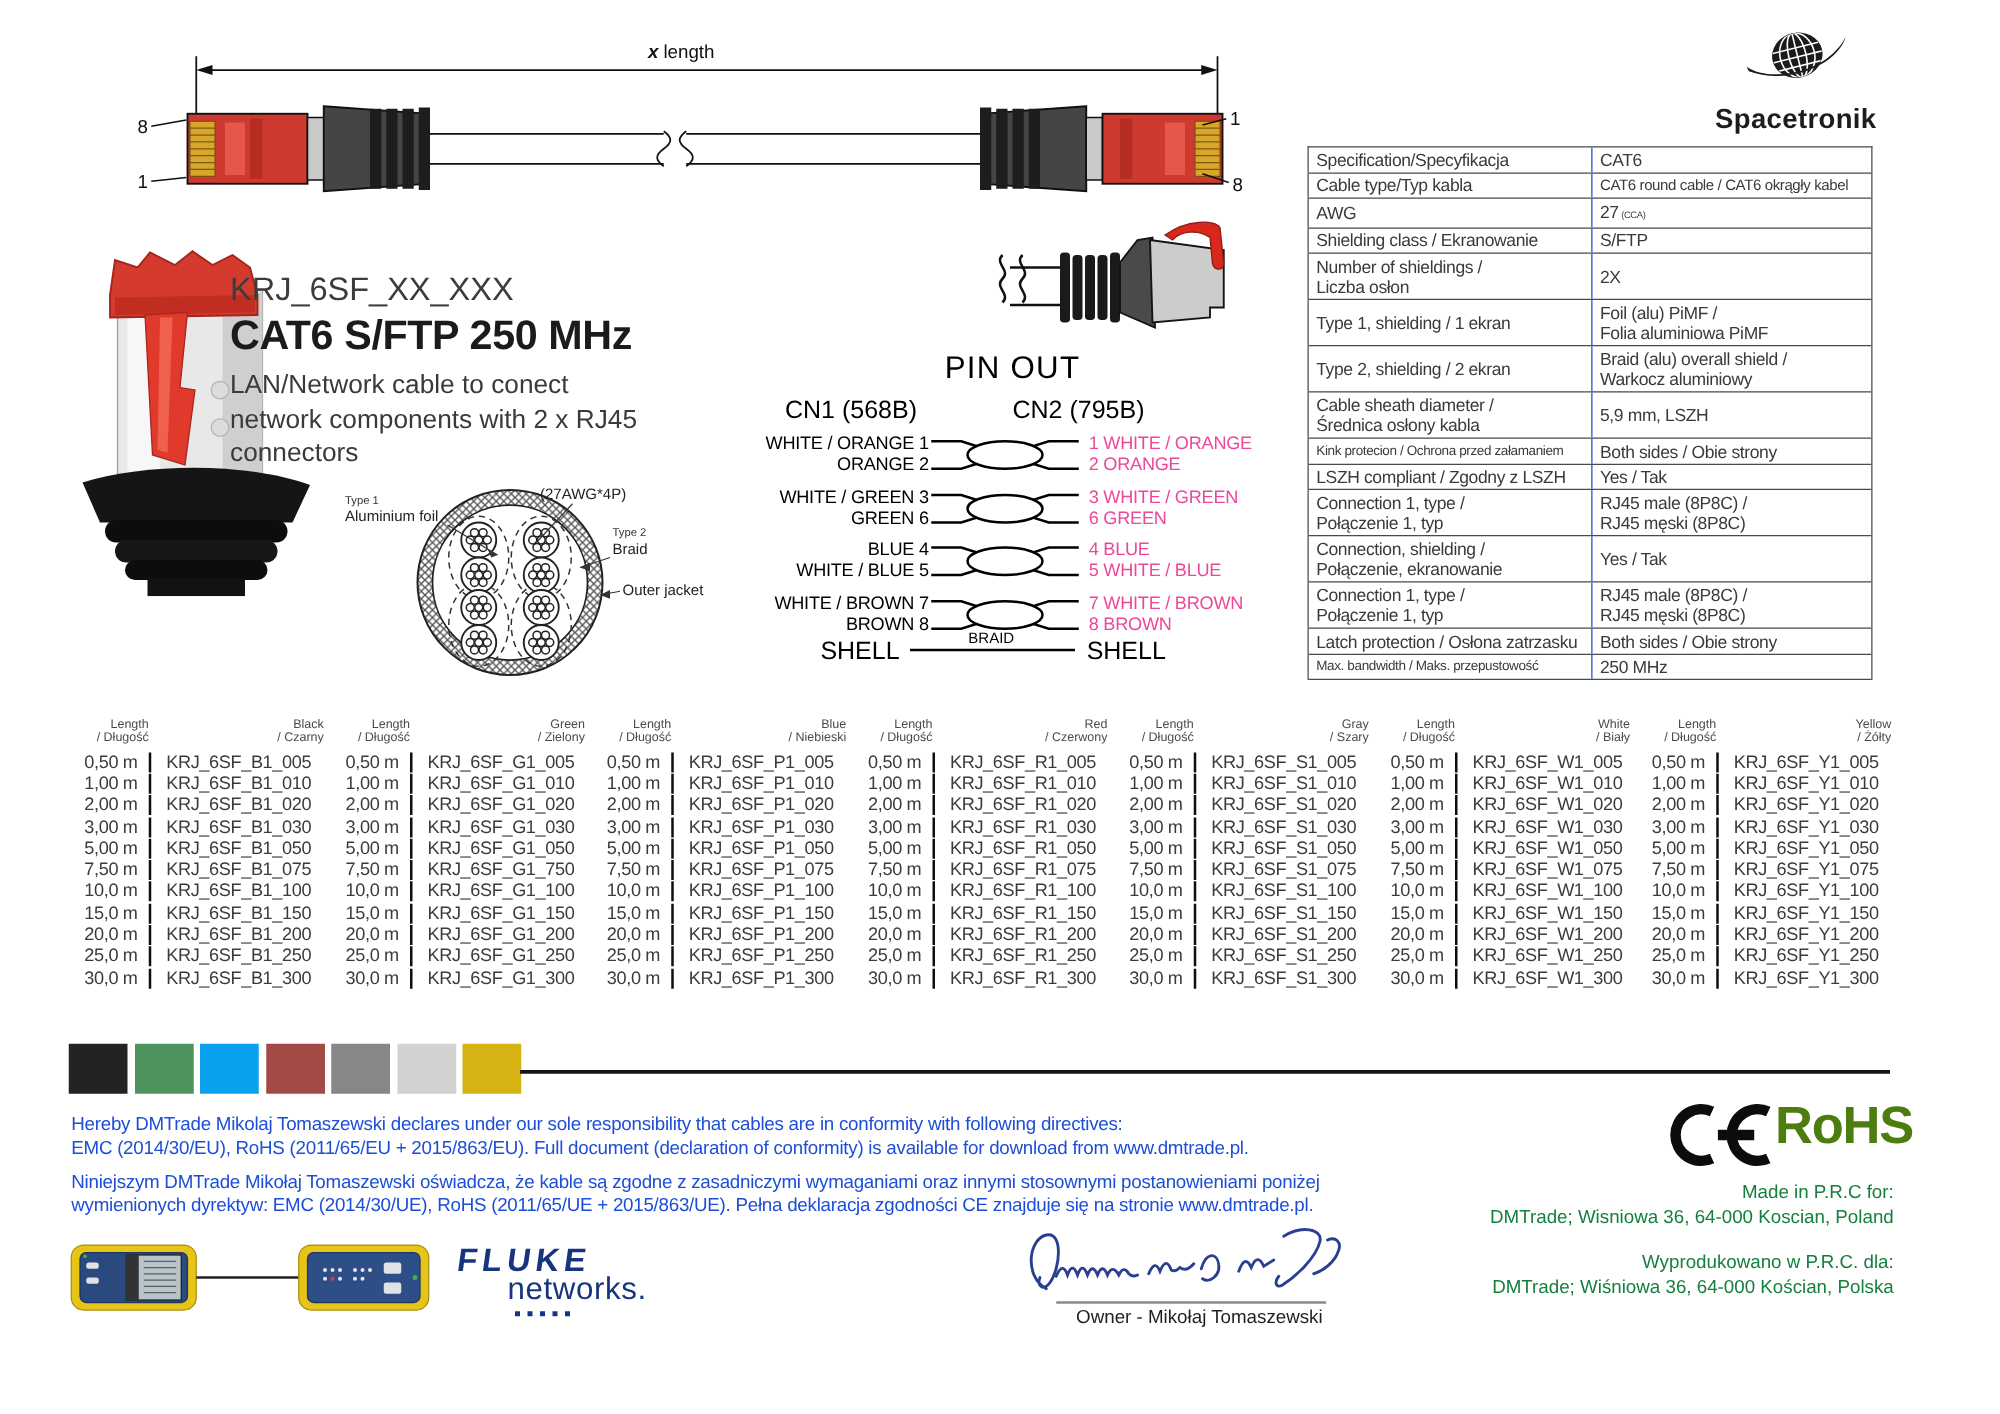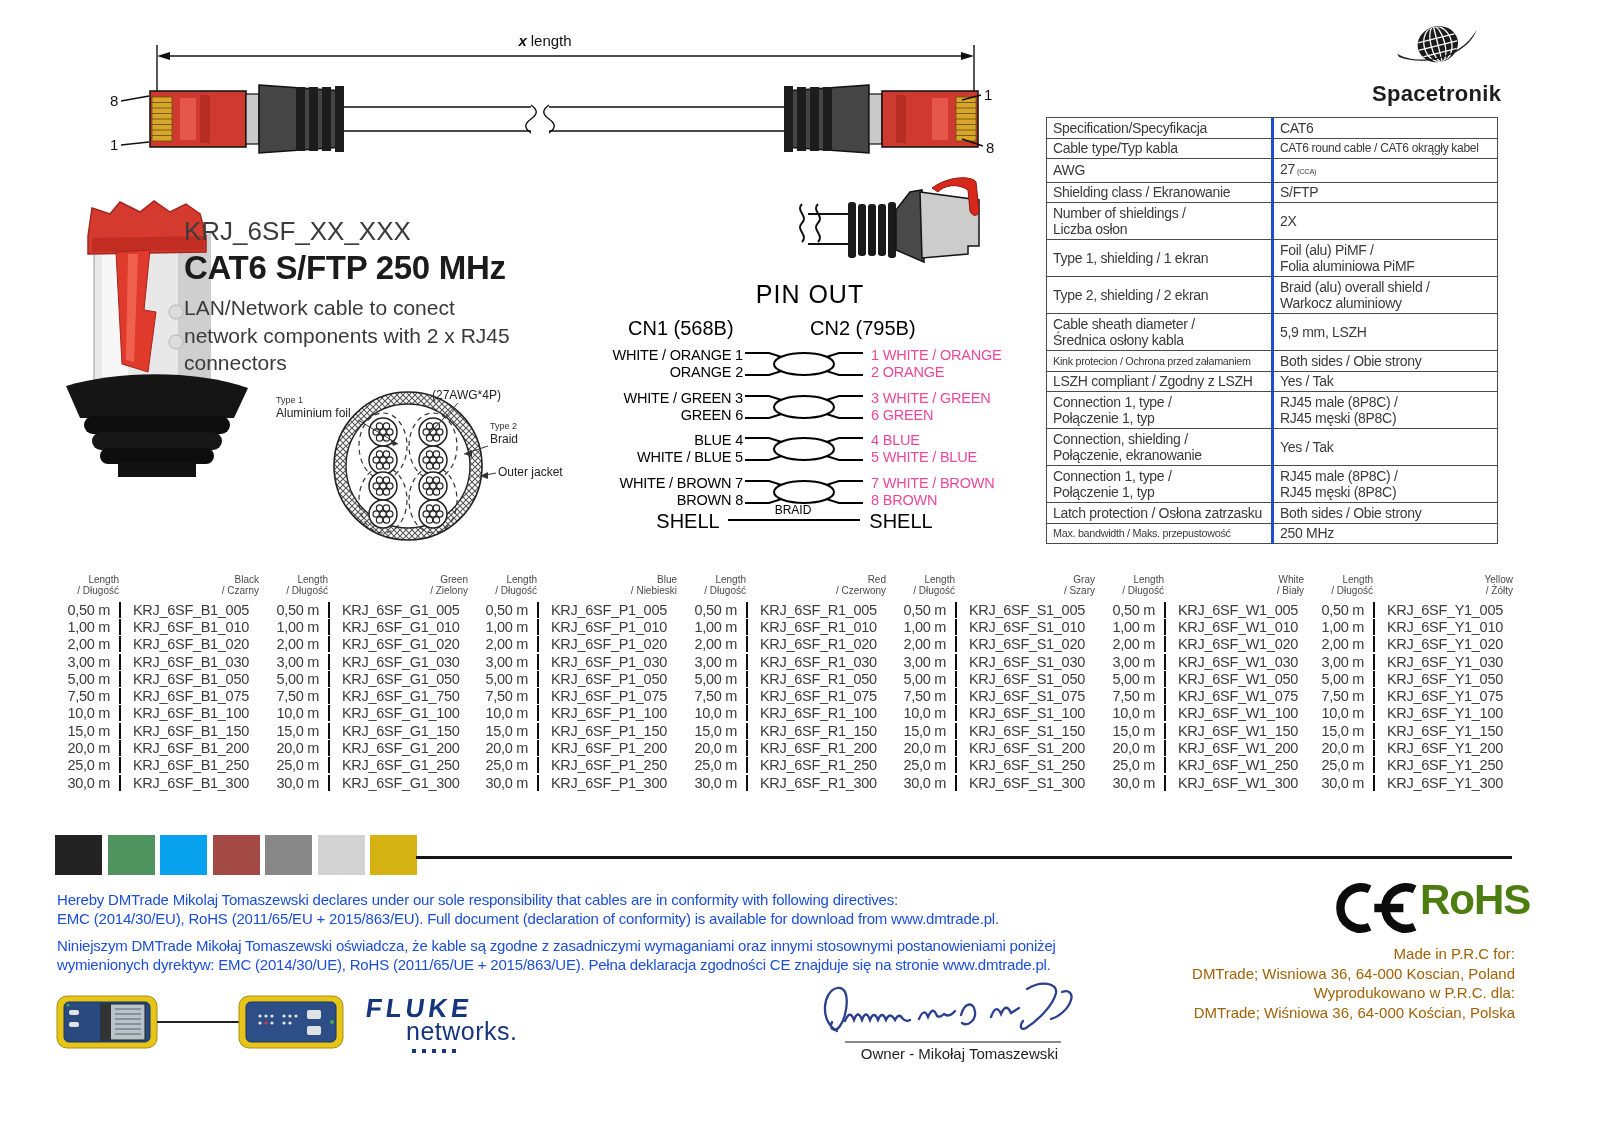--- a/index.html
+++ b/index.html
@@ -54,21 +54,21 @@
   .shell-row{position:absolute;left:0;top:230px;right:0;height:34px}
   .shell-left{position:absolute;left:53px;width:80px;text-align:center;font-size:20px;color:#000}
   .shell-right{position:absolute;left:266px;width:80px;text-align:center;font-size:20px;color:#000}
   .braid{position:absolute;left:150px;width:96px;text-align:center;font-size:12px;top:-7px;color:#000}
   .shell-line{position:absolute;left:133px;width:132px;top:9px;height:2px;background:#000}
 
   
   .spec-table{left:1046px;top:117px;width:452px;border:1px solid #4a4a4a;border-bottom:none}
   .spec-row{display:flex;border-bottom:1px solid #4a4a4a}
   .spec-cell{padding:1.5px 6px;display:flex;flex-direction:column;justify-content:center}
-  .spec-label{width:227px;border-right:3px solid #1d4ed8}
+  .spec-label{width:227px;border-right:1px solid #1d4ed8}
   .spec-value{flex:1}
   .spec-cell .ln{font-size:14px;line-height:16.5px;color:#3a3a3a;letter-spacing:-.3px;white-space:nowrap}
   .spec-label.sm .ln{font-size:10.8px}
   .spec-value.smv .ln{font-size:12px}
   .sub{font-size:7.5px;margin-left:2px}
 
   
   .part-table{left:55px;top:574px;width:1460px;display:flex;gap:3px}
   .pt-group{width:206px;flex:none}
   .pt-head{display:flex;justify-content:space-between;font-size:10px;line-height:11px;color:#4a4a4a;margin-bottom:5px;padding-right:2px}
@@ -87,22 +87,22 @@
   .decl{width:1015px;font-size:15px;line-height:18.5px;color:#1d4ed8;letter-spacing:-.2px}
   .decl-en{left:57px;top:891px}
   .decl-pl{left:57px;top:937px}
 
   
   .ce-mark{left:1324px;top:878px;width:95px;height:60px}
   .ce{stroke:#0c0c0c;stroke-width:9;fill:none}
   .rohs{left:1420px;top:876px;font-size:42px;font-weight:800;color:#4d7c0f;letter-spacing:-1px}
 
   
-  .madein{left:1000px;top:944px;width:515px;text-align:right;font-size:15px;line-height:19.5px;color:#a16207}
-  .madein .blk2{}
+  .madein{left:1000px;top:944px;width:515px;text-align:right;font-size:15px;line-height:19.5px;color:#15803d}
+  .madein .blk2{margin-top:17px}
 
   
   .testers{left:55px;top:988px;width:310px;height:64px}
   .fluke{left:366px;top:993px;color:#17357e}
   .fluke-1{font-size:26px;font-weight:700;letter-spacing:4px;transform:skewX(-8deg);display:inline-block}
   .fluke-2{font-size:25px;font-weight:500;margin:-7px 0 0 40px;letter-spacing:.5px}
   .fluke-dots{display:flex;gap:6px;margin:3px 0 0 46px}
   .fluke-dots span{width:4px;height:4px;background:#17357e;display:block}
 
   

